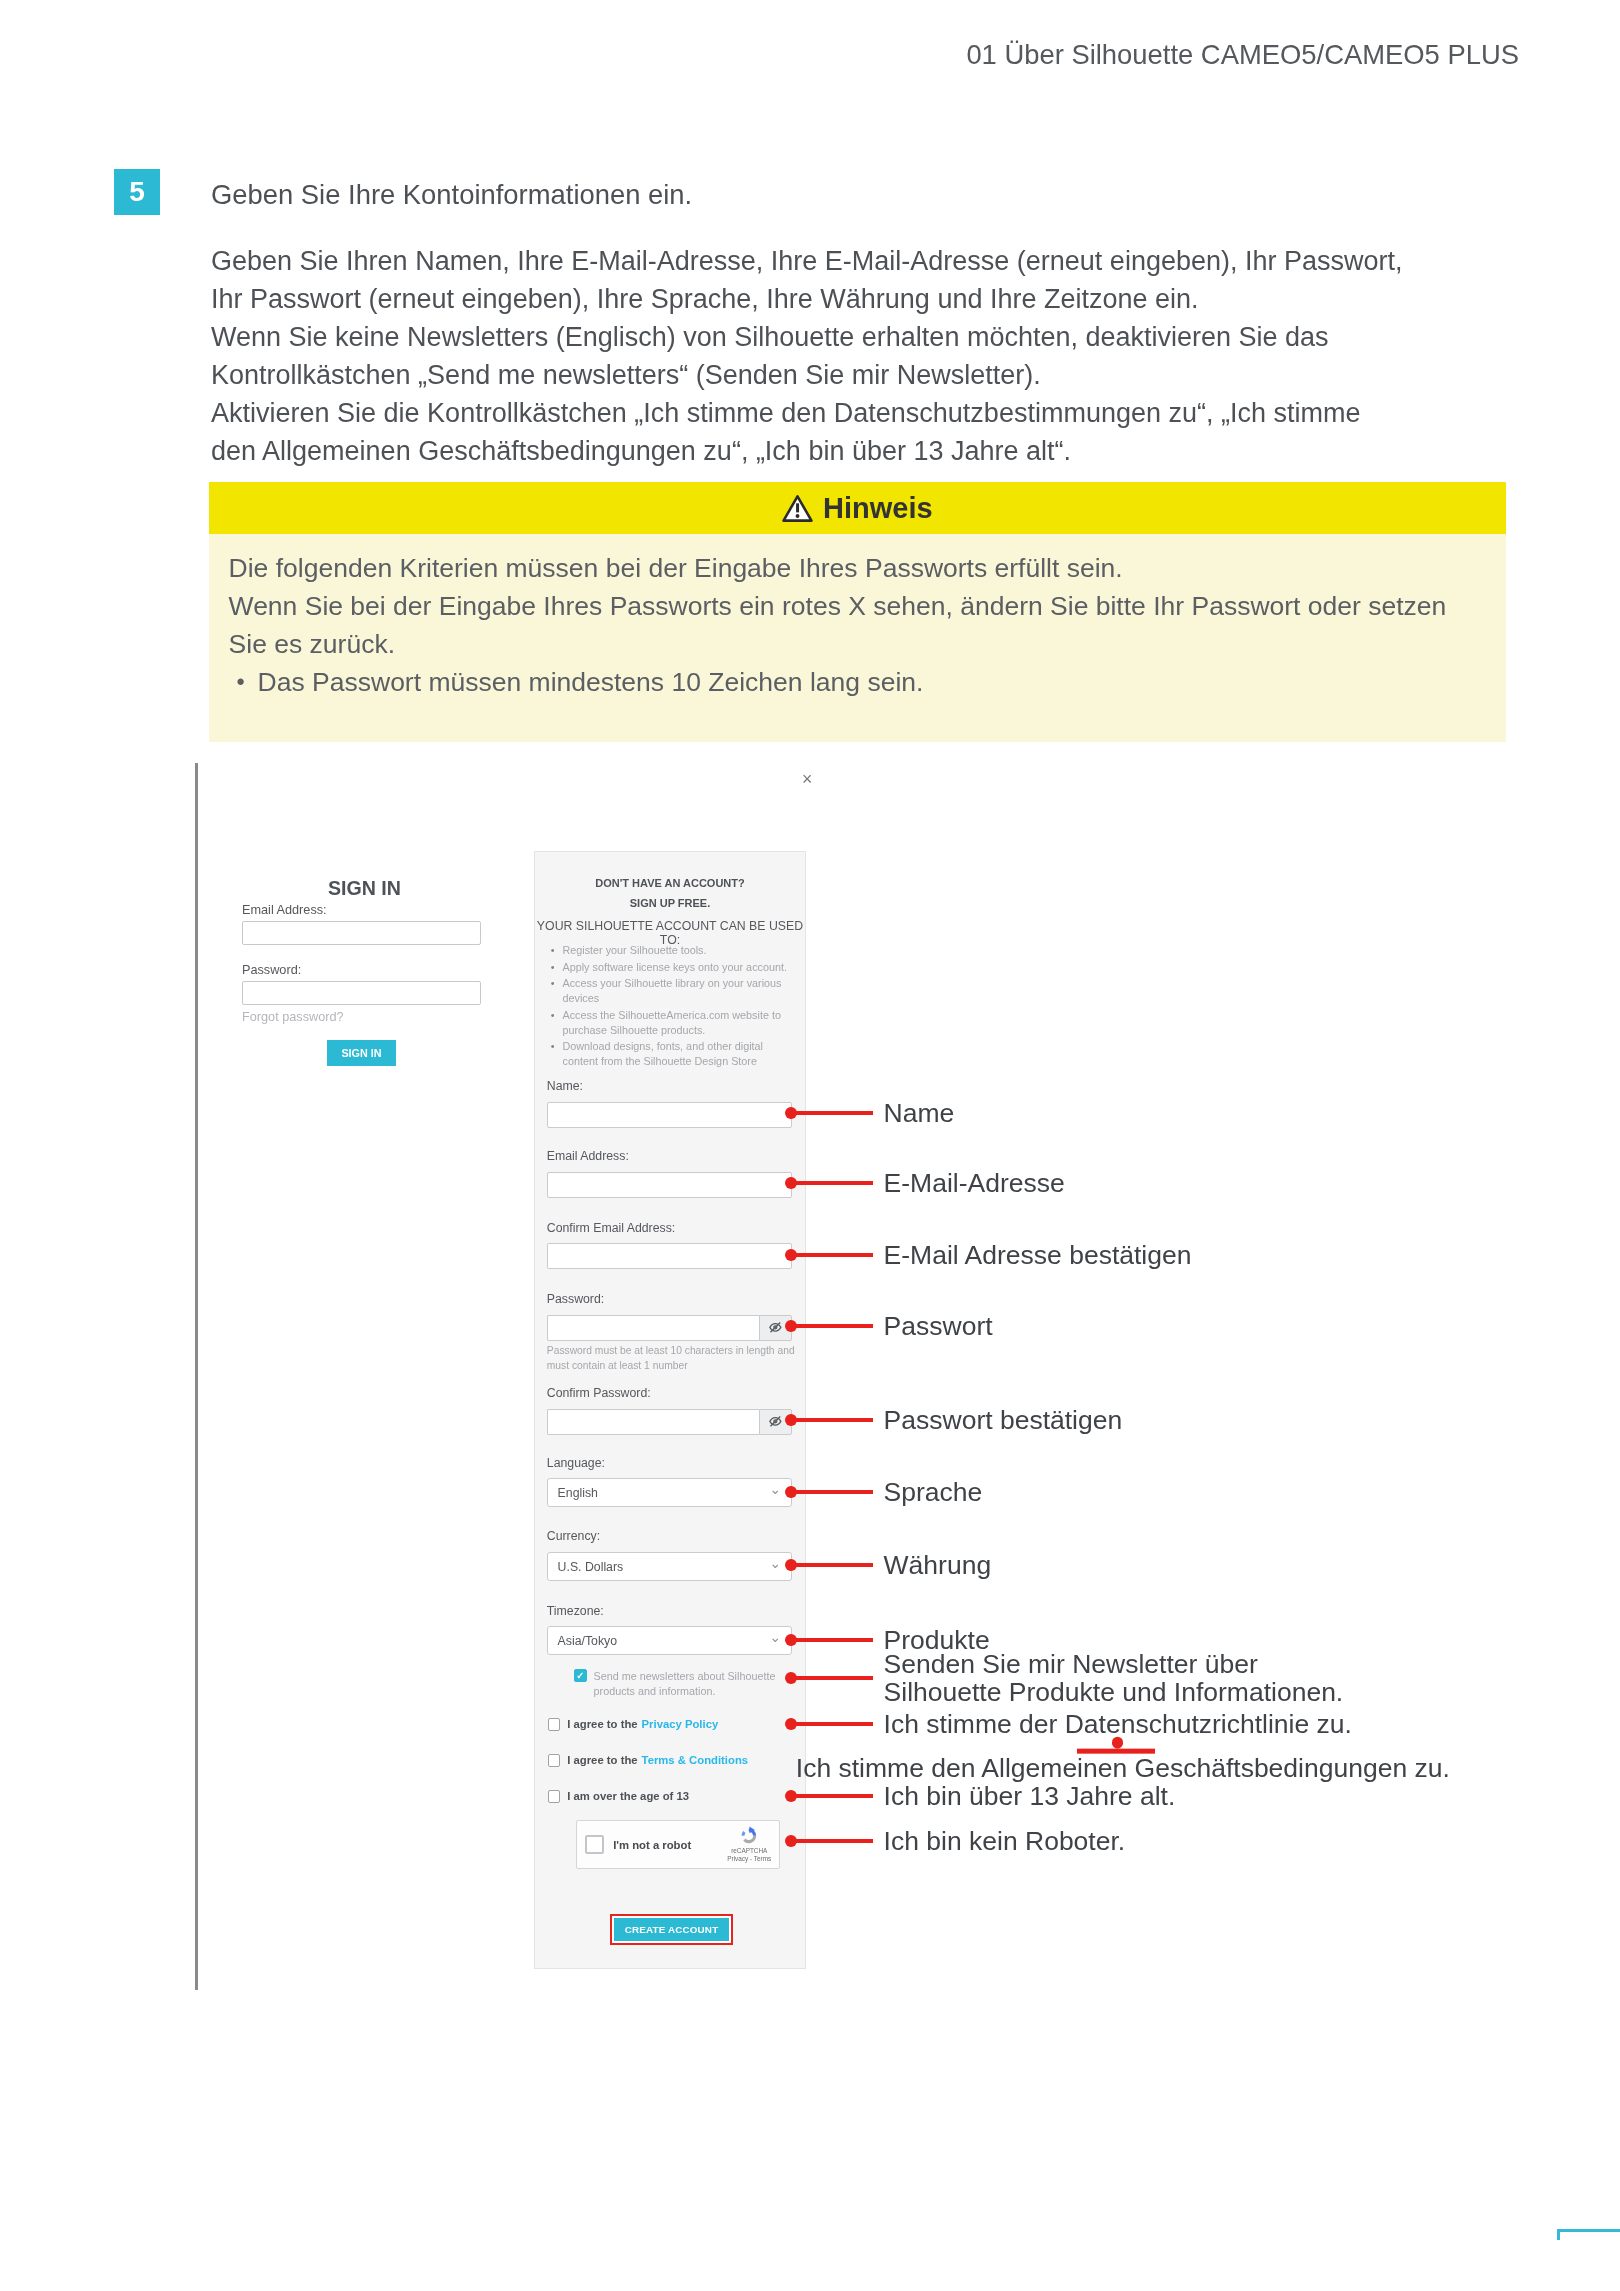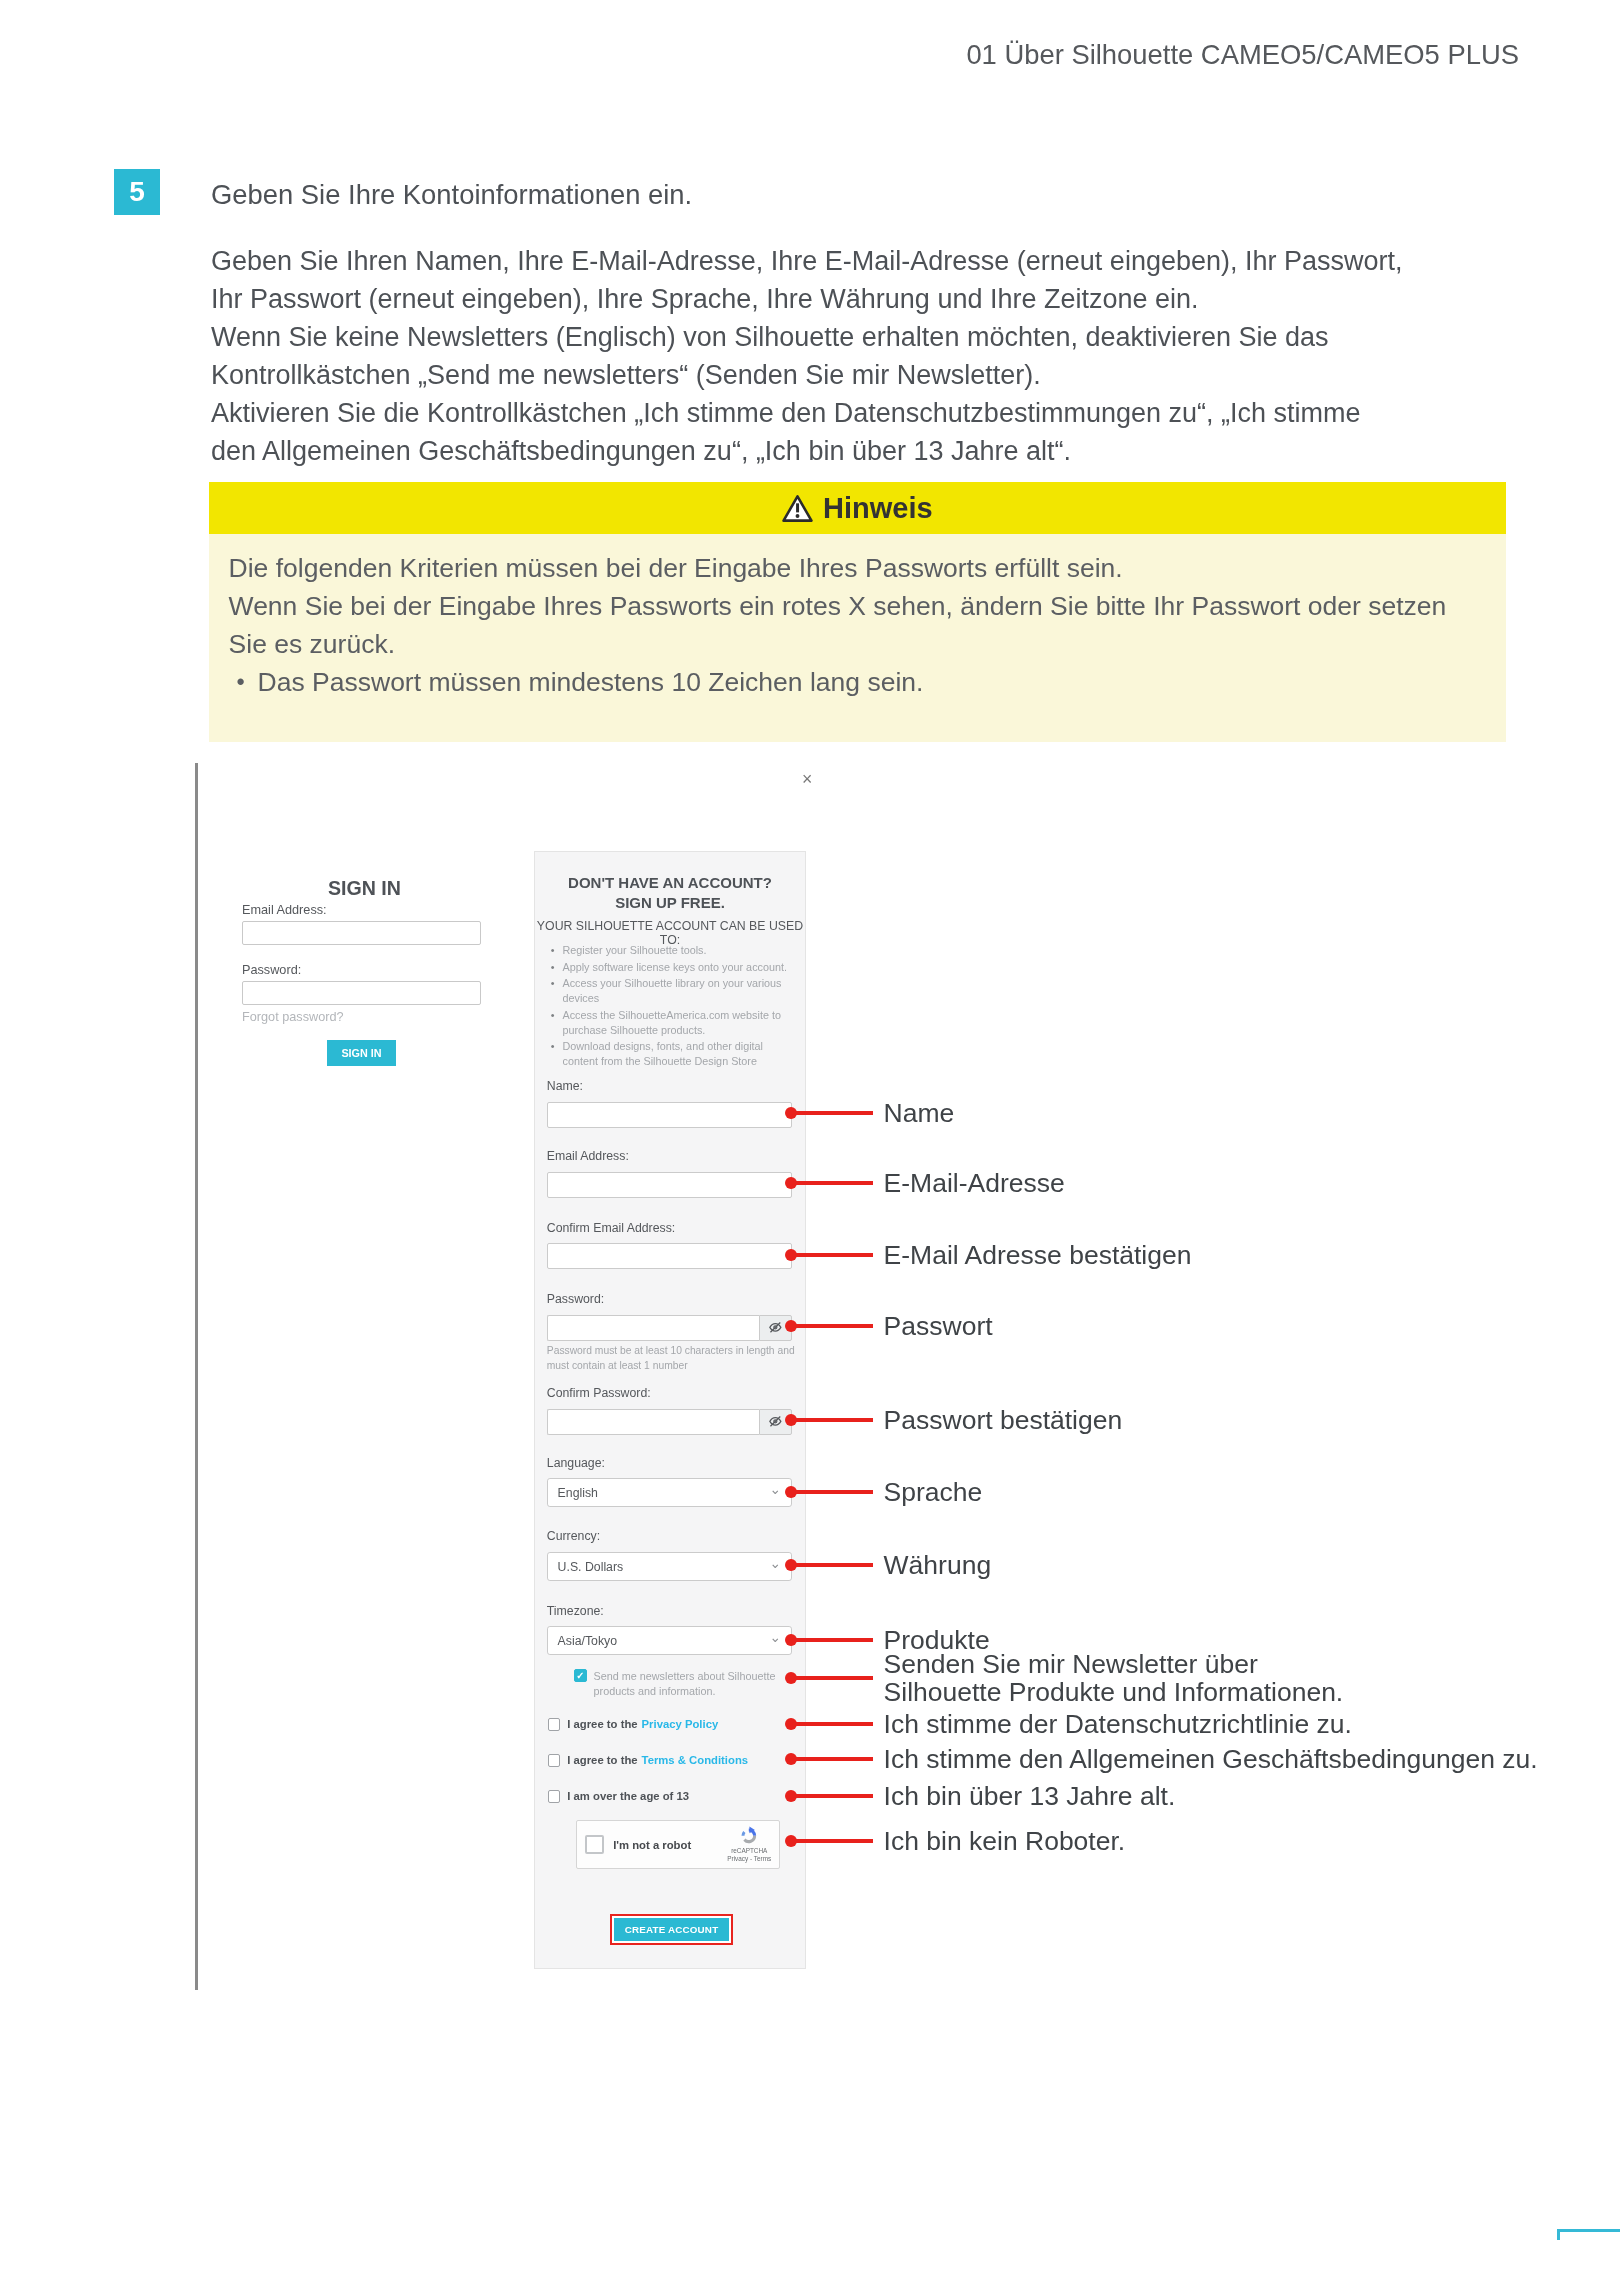--- a/index.html
+++ b/index.html
@@ -37,21 +37,21 @@
   .si-input{position:absolute;left:242px;width:239px;height:23.5px;background:#fff;
             border:1px solid #c9c9c9;border-radius:2px;box-sizing:border-box;}
   .si-forgot{position:absolute;left:242px;top:1010px;font-size:12.7px;color:#b3b6ba;}
   .si-button{position:absolute;left:327px;top:1040px;width:69px;height:25.5px;background:#2bb9d3;color:#fff;
              font-size:10.8px;font-weight:bold;display:flex;align-items:center;justify-content:center;border:none;}
 
   
   .panel{position:absolute;left:534px;top:851px;width:272px;height:1118px;background:#f5f5f6;
          border:1px solid #e4e4e4;box-sizing:border-box;}
   .panel *{box-sizing:border-box;}
-  .p-h1{position:absolute;top:20.6px;left:0;width:100%;text-align:center;font-size:15px;font-weight:bold;
+  .p-h1{position:absolute;top:20.6px;left:0;width:100%;text-align:center;font-size:11px;font-weight:bold;
         color:#4e5257;line-height:20.6px;white-space:pre-line;}
   .p-sub{position:absolute;top:67px;left:0;width:100%;text-align:center;font-size:12.3px;color:#55585c;}
   .p-benefits{position:absolute;top:91px;left:15.7px;width:243px;list-style:none;margin:0;padding:0;
               font-size:10.8px;line-height:14.7px;color:#a4a7ab;}
   .p-benefits li{padding-left:11.8px;position:relative;margin-bottom:2px;}
   .p-benefits li::before{content:"•";position:absolute;left:0;color:#7f8285;}
   .p-label{position:absolute;left:11.8px;font-size:12.3px;color:#55585c;}
   .p-input{position:absolute;left:11.8px;width:245px;height:25.5px;background:#fff;border:1px solid #cbcbcb;border-radius:2px;}
   .p-group{position:absolute;left:11.8px;width:245px;height:25.5px;display:flex;}
   .p-group input{flex:1;min-width:0;border:1px solid #cbcbcb;border-right:none;border-radius:2px 0 0 2px;background:#fff;}
@@ -293,21 +293,21 @@
     <span class="dot"></span>
       <span class="cline"></span>
     <span class="clabel">Senden Sie mir Newsletter über
 Silhouette Produkte und Informationen.</span>
   </div>
   <div class="callout" style="top:1724px;">
     <span class="dot"></span>
       <span class="cline"></span>
     <span class="clabel">Ich stimme der Datenschutzrichtlinie zu.</span>
   </div>
-  <div class="callout" style="top:1759px;">
+  <div class="callout" style="top:1759px;flex-direction:column;">
     <span class="dot"></span>
       <span class="cline"></span>
     <span class="clabel">Ich stimme den Allgemeinen Geschäftsbedingungen zu.</span>
   </div>
   <div class="callout" style="top:1796px;">
     <span class="dot"></span>
       <span class="cline"></span>
     <span class="clabel">Ich bin über 13 Jahre alt.</span>
   </div>
   <div class="callout" style="top:1841px;">

